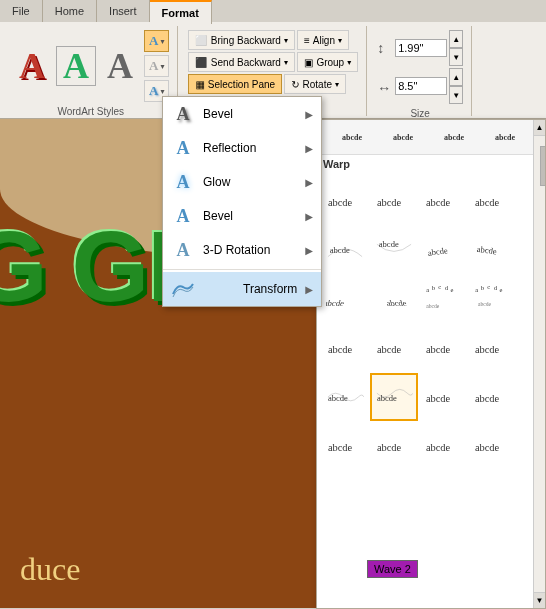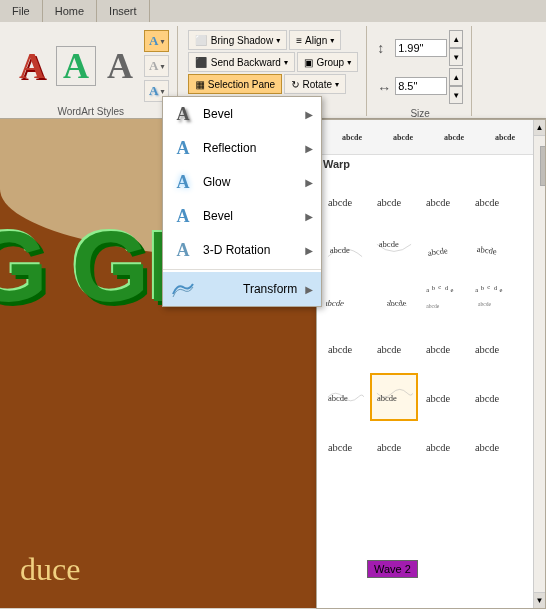--- a/index.html
+++ b/index.html
@@ -81,20 +81,21 @@
     .transform-svg { width: 38px; height: 28px; }
   </style>
 </head>
 <body>
 
 <div class="ribbon">
   <div class="ribbon-tabs">
     <div class="ribbon-tab">File</div>
     <div class="ribbon-tab">Home</div>
     <div class="ribbon-tab">Insert</div>
+    <div class="ribbon-tab active">Format</div>
   </div>
 
   <div class="ribbon-content">
 
     <div class="ribbon-group" style="min-width:160px;">
       <div class="ribbon-group-content wordart-buttons">
         <div class="wordart-a-btn" style="color:#c0392b; font-size:36px; font-family:serif; font-weight:bold; text-shadow:2px 2px 0 #800;">A</div>
         <div class="wordart-a-btn" style="color:#27ae60; font-size:36px; font-family:serif; font-weight:bold; border:1px solid #aaa;">A</div>
         <div class="wordart-a-btn" style="color:#666; font-size:36px; font-family:serif; font-weight:bold;">A</div>
         <div class="small-btns">
@@ -114,21 +115,21 @@
         </div>
       </div>
       <div class="ribbon-group-label">WordArt Styles</div>
     </div>
 
     <div class="ribbon-group" style="min-width:185px;">
       <div class="ribbon-group-content arrange-group-content">
         <div class="arrange-row">
           <div class="arrange-btn">
             <span>⬜</span>
-            <span>Bring Shadow</span>
+            <span>Bring Backward</span>
             <span style="font-size:8px;">▾</span>
           </div>
           <div class="arrange-btn">
             <span>≡</span>
             <span>Align</span>
             <span style="font-size:8px;">▾</span>
           </div>
         </div>
         <div class="arrange-row">
           <div class="arrange-btn">

